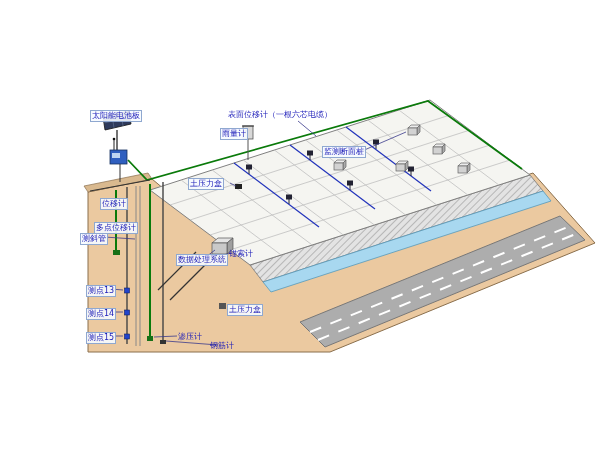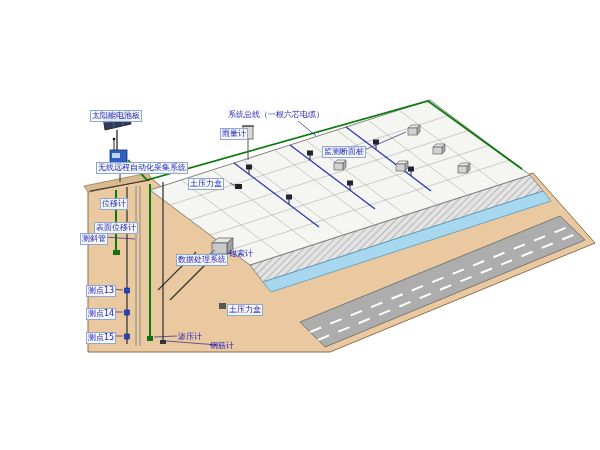--- a/index.html
+++ b/index.html
@@ -154,27 +154,26 @@
       <line x1="218" y1="345" x2="166" y2="341"></line>
       <line x1="111" y1="289" x2="123" y2="290"></line>
       <line x1="111" y1="312" x2="123" y2="312"></line>
       <line x1="111" y1="336" x2="123" y2="336"></line>
       <line x1="104" y1="237" x2="135" y2="239"></line>
       <line x1="245" y1="134" x2="246" y2="130"></line>
     </g>
   </svg>
 
   <div class="lbl boxed" style="left:90px;top:110px">太阳能电池板</div>
-  <div class="lbl boxed" style="left:96px;top:162px">无线远程自动化采集系统</div>
-  <div class="lbl" style="left:228px;top:110px">系统总线（一根六芯电缆）</div>
+  <div class="lbl" style="left:228px;top:110px">表面位移计（一根六芯电缆）</div>
   <div class="lbl boxed" style="left:220px;top:128px">雨量计</div>
   <div class="lbl boxed" style="left:322px;top:146px">监测断面桩</div>
   <div class="lbl boxed" style="left:188px;top:178px">土压力盒</div>
   <div class="lbl boxed" style="left:100px;top:198px">位移计</div>
-  <div class="lbl boxed" style="left:94px;top:222px">表面位移计</div>
+  <div class="lbl boxed" style="left:94px;top:222px">多点位移计</div>
   <div class="lbl boxed" style="left:80px;top:233px">测斜管</div>
   <div class="lbl boxed" style="left:176px;top:254px">数据处理系统</div>
   <div class="lbl" style="left:229px;top:249px">锚索计</div>
   <div class="lbl boxed" style="left:86px;top:285px">测点13</div>
   <div class="lbl boxed" style="left:86px;top:308px">测点14</div>
   <div class="lbl boxed" style="left:86px;top:332px">测点15</div>
   <div class="lbl boxed" style="left:227px;top:304px">土压力盒</div>
   <div class="lbl" style="left:178px;top:332px">渗压计</div>
   <div class="lbl" style="left:210px;top:341px">钢筋计</div>
 

